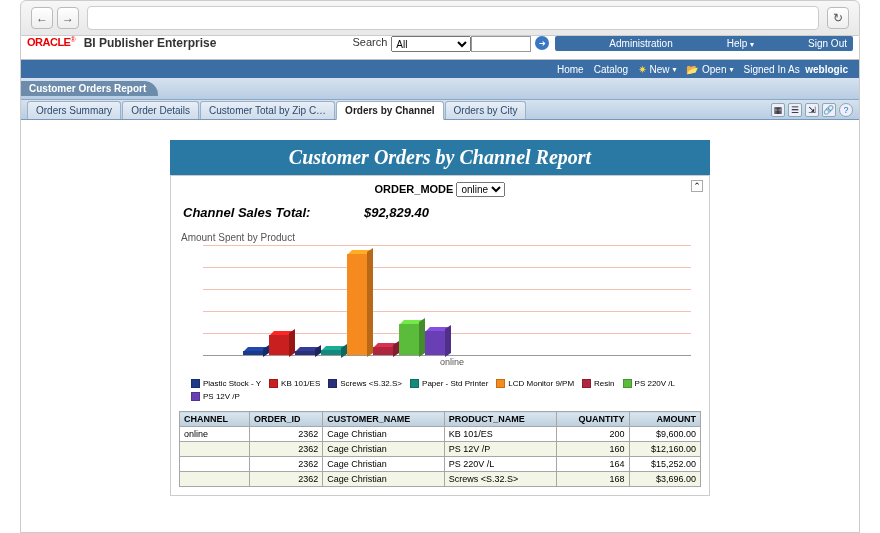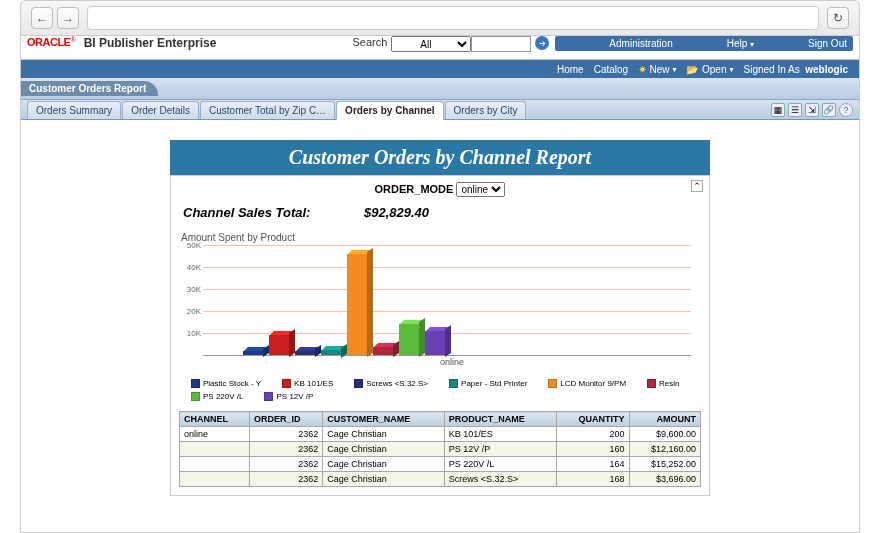--- a/index.html
+++ b/index.html
@@ -15,21 +15,21 @@
 
 .window { margin: 0 20px; border: 1px solid #ccc; border-top: none; height: 497px; overflow: hidden; background: #fff; position: relative; }
 
 
 .ora-bar { height: 24px; background: #fff; border-bottom: 1px solid #c0c0c0; display: flex; align-items: flex-start; padding: 0 6px; font-size: 11px; }
 .ora-logo { color:#e00; font-weight:bold; letter-spacing:-0.5px; font-family: "Arial Narrow", Arial; }
 .ora-reg { font-size:7px; color:#e00; vertical-align: top; }
 .ora-title { font-weight:bold; color:#333; margin-left:8px; font-size:12px; }
 .ora-bar .sp { flex:1; }
 .ora-bar .lbl { color:#333; margin-right:4px; }
-.ora-sel { height:16px; font-size:10px; width:80px;padding-left:24px; }
+.ora-sel { height:16px; font-size:10px; width:80px; }
 .ora-inp { height:16px; width:60px; border:1px solid #999; font-size:10px; }
 .ora-go { width:14px; height:14px; border-radius:50%; background:#3a77c3; display:inline-flex; align-items:center; justify-content:center; color:#fff; font-size:8px; margin:0 6px 0 4px; }
 .ora-link { color:#fff; font-size:10px;margin-left:48px; }
 .ora-blue-bar { background:#3b6ea5; color:#fff; display:flex; align-items:center; height:18px; padding:0 6px; font-size:10px; }
 .ora-blue-bar .sp{flex:1;}
 .ora-blue-bar .link{ color:#fff; margin: 0 5px; cursor:pointer; }
 .ora-blue-bar .menu{ color:#fff; margin:0 5px; cursor:pointer; display:flex; align-items:center; gap:3px;}
 .tri{ font-size:8px; }
 
 
@@ -63,21 +63,21 @@
 .ylabels div{ position:absolute; right:2px; transform: translateY(-50%); }
 .grid { position:absolute; left:0; right:10px; top:0; height:110px; }
 .gline{ position:absolute; left:0; right:0; border-top:1px solid #f3c1b3; }
 .bars{ position:absolute; left:40px; bottom:20px; height:110px; display:flex; align-items:flex-end; gap:6px; }
 .bar3d{ position:relative; width:20px; }
 .bar3d .face{ width:100%; height:100%; }
 .bar3d .top{ position:absolute; top:-4px; left:3px; width:100%; height:4px; transform:skewX(-45deg); filter:brightness(1.25);}
 .bar3d .side{ position:absolute; top:-4px; right:-6px; width:6px; height:calc(100% + 4px); transform:skewY(-35deg); transform-origin:top; filter:brightness(0.75);}
 .xaxis-label{ position:absolute; left:0; right:0; bottom:8px; text-align:center; font-size:9px; color:#555; }
 
-.legend { font-size:8px; display:flex; flex-wrap:wrap; gap:4px 21px; padding:4px 12px; border-top:0; }
+.legend { font-size:8px; display:flex; flex-wrap:wrap; gap:4px 8px; padding:4px 12px; border-top:0; }
 .legend .li{ display:flex; align-items:center; gap:3px; }
 .swatch{ width:9px; height:9px; border:1px solid rgba(0,0,0,0.2);}
 
 
 table.data { width:100%; border-collapse:collapse; font-size:9px; margin-top:6px;border-radius:13px;}
 table.data th, table.data td { border:1px solid #a7a7a7; padding:2px 4px; }
 table.data th { background: linear-gradient(#d9e6ef,#bccedd); font-weight:bold; text-align:left; }
 table.data td.num{ text-align:right; }
 table.data tr.alt td{ background:#f3f6e6; }
 </style>
@@ -157,27 +157,20 @@
           <b>ORDER_MODE</b>
           <select><option>online</option></select>
         </div>
         <div class="total-row">
           <span>Channel Sales Total:</span>
           <span class="amt">$92,829.40</span>
         </div>
         <div class="chart-title">Amount Spent by Product</div>
 
         <div class="chart">
-          <div class="ylabels" id="ylabels">
-                <div style="top: 0px;">50K</div>
-                <div style="top: 22px;">40K</div>
-                <div style="top: 44px;">30K</div>
-                <div style="top: 66px;">20K</div>
-                <div style="top: 88px;">10K</div>
-              </div>
           <div class="grid" id="gridlines">
                 <div class="gline" style="top: 0px;"></div>
                 <div class="gline" style="top: 22px;"></div>
                 <div class="gline" style="top: 44px;"></div>
                 <div class="gline" style="top: 66px;"></div>
                 <div class="gline" style="top: 88px;"></div>
                 <div class="gline" style="top: 110px; border-top-color: rgb(153, 153, 153);"></div>
               </div>
           <div class="bars" id="bars">
                 <div class="bar3d" title="Plastic Stock - Y: 2000" style="height: 4.4px;">

